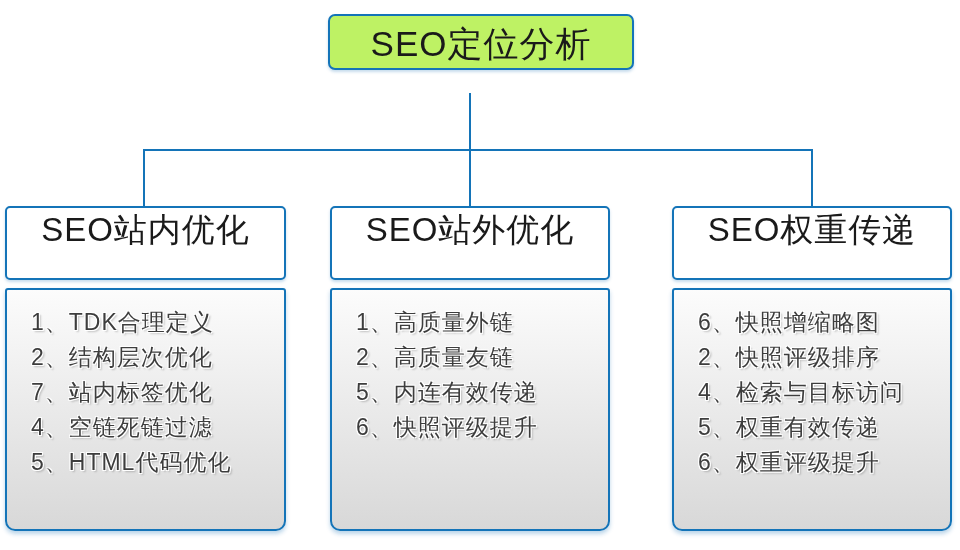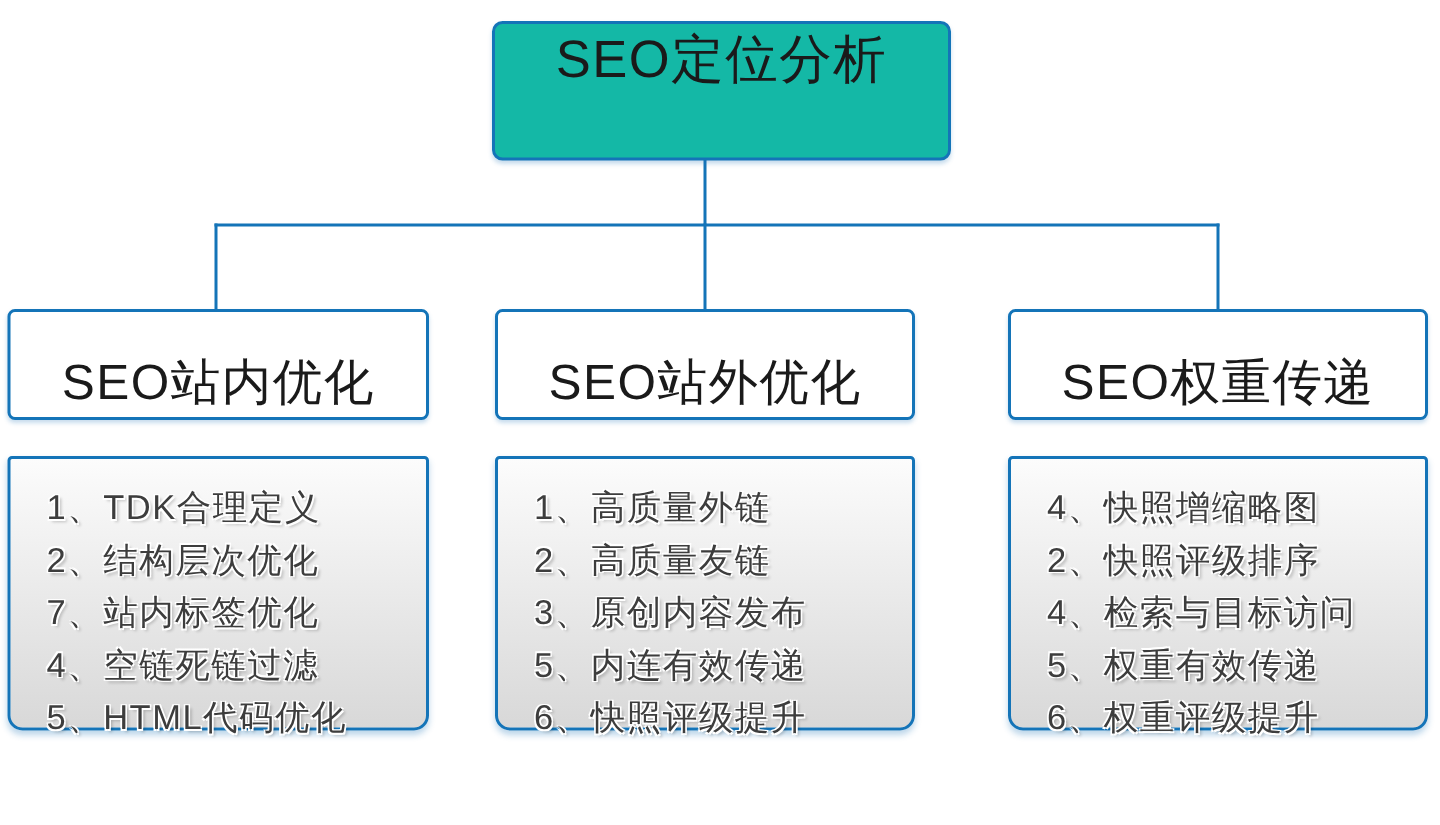--- a/index.html
+++ b/index.html
@@ -17,64 +17,63 @@
     width:960px;height:550px;
     background:#fff;
     overflow:hidden;
   }
   .line{position:absolute;background:var(--accent);}
   .line.v{width:2px;}
   .line.h{height:2px;}
 
   .root-box{
     position:absolute;
-    left:328px;top:14px;width:306px;height:93px;
-    background:#14b8a6;
+    left:328px;top:14px;width:306px;height:56px;
+    background:#bef264;
     border:2px solid var(--accent);
     border-radius:7px;
-    display:flex;align-items:flex-start;justify-content:center;
+    display:flex;align-items:flex-end;justify-content:center;
     box-shadow:0 2px 3px rgba(31,115,183,0.25);
   }
   .root-box .title{
     font-size:35px;
     color:var(--title-text);
     letter-spacing:1px;
     white-space:nowrap;
   }
 
   .column{position:absolute;top:0;height:550px;}
   .col-1{left:5px;width:281px;}
   .col-2{left:330px;width:280px;}
   .col-3{left:672px;width:280px;}
 
   .header-box{
     position:absolute;
     left:0;top:206px;width:100%;height:74px;
     background:#fff;
     border:2px solid var(--accent);
     border-radius:5px;
-    display:flex;align-items:flex-end;justify-content:center;
+    display:flex;align-items:flex-start;justify-content:center;
     box-shadow:0 2px 3px rgba(31,115,183,0.25);
   }
   .header-box .title{
     font-size:33px;
     color:var(--title-text);
     letter-spacing:1px;
     white-space:nowrap;
   }
 
   .panel{
     position:absolute;
-    left:0;top:288px;width:100%;height:183px;
+    left:0;top:288px;width:100%;height:243px;
     background:linear-gradient(to bottom,var(--panel-top) 0%,var(--panel-bottom) 100%);
     border:2px solid var(--accent);
     border-radius:3px 3px 10px 10px;
     padding:15px 1px 0 24px;
     box-shadow:0 3px 4px rgba(31,115,183,0.3);
-    margin-top:16px;
   }
   .item{
     height:35px;
     line-height:35px;
     font-size:23px;
     color:var(--item-text);
     letter-spacing:1px;
     white-space:nowrap;
     text-shadow:-1px -1px 0 #fff,1px -1px 0 #fff,-1px 1px 0 #fff,1px 1px 0 #fff,2px 2px 2px rgba(0,0,0,0.22);
   }
@@ -107,32 +106,31 @@
     </div>
   </div>
 
   <div class="column col-2">
     <div class="header-box">
       <span class="title">SEO站外优化</span>
     </div>
     <div class="panel">
       <div class="item">1、高质量外链</div>
       <div class="item">2、高质量友链</div>
-      <div class="item">3、原创内容发布</div>
       <div class="item">5、内连有效传递</div>
       <div class="item">6、快照评级提升</div>
     </div>
   </div>
 
   <div class="column col-3">
     <div class="header-box">
       <span class="title">SEO权重传递</span>
     </div>
     <div class="panel">
-      <div class="item">4、快照增缩略图</div>
+      <div class="item">6、快照增缩略图</div>
       <div class="item">2、快照评级排序</div>
       <div class="item">4、检索与目标访问</div>
       <div class="item">5、权重有效传递</div>
       <div class="item">6、权重评级提升</div>
     </div>
   </div>
 
 </div>
 
 </body></html>

